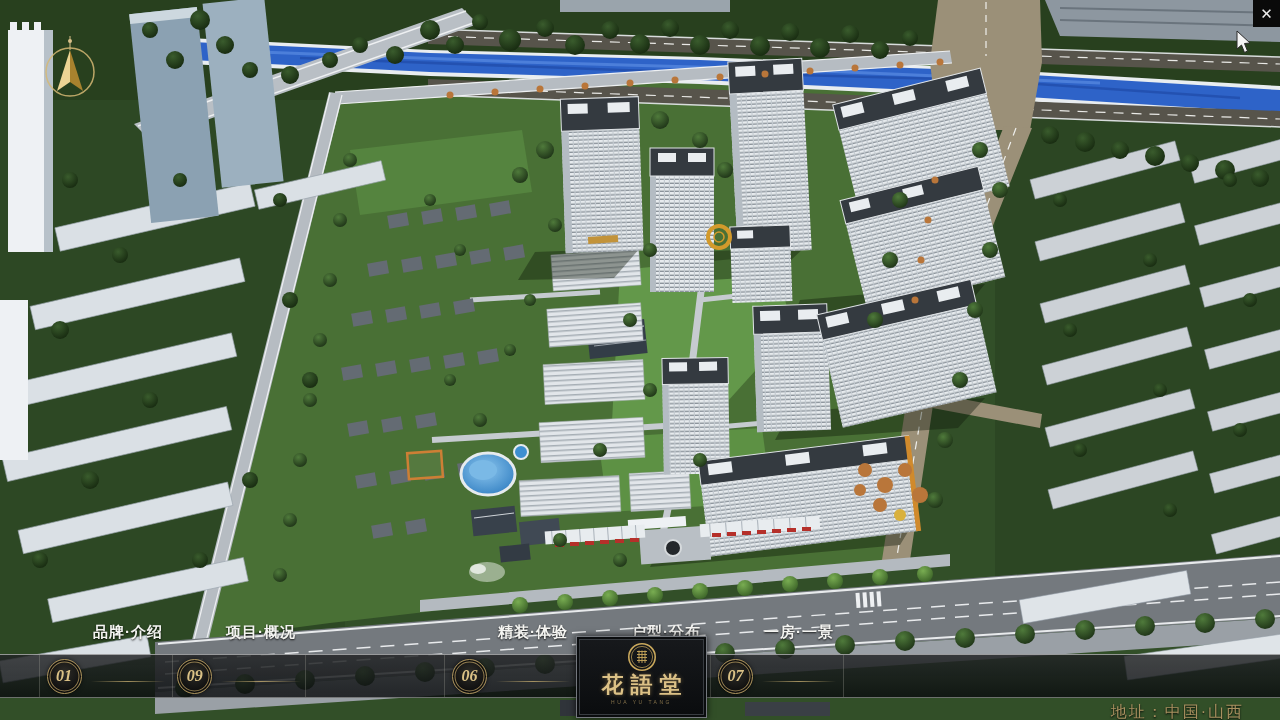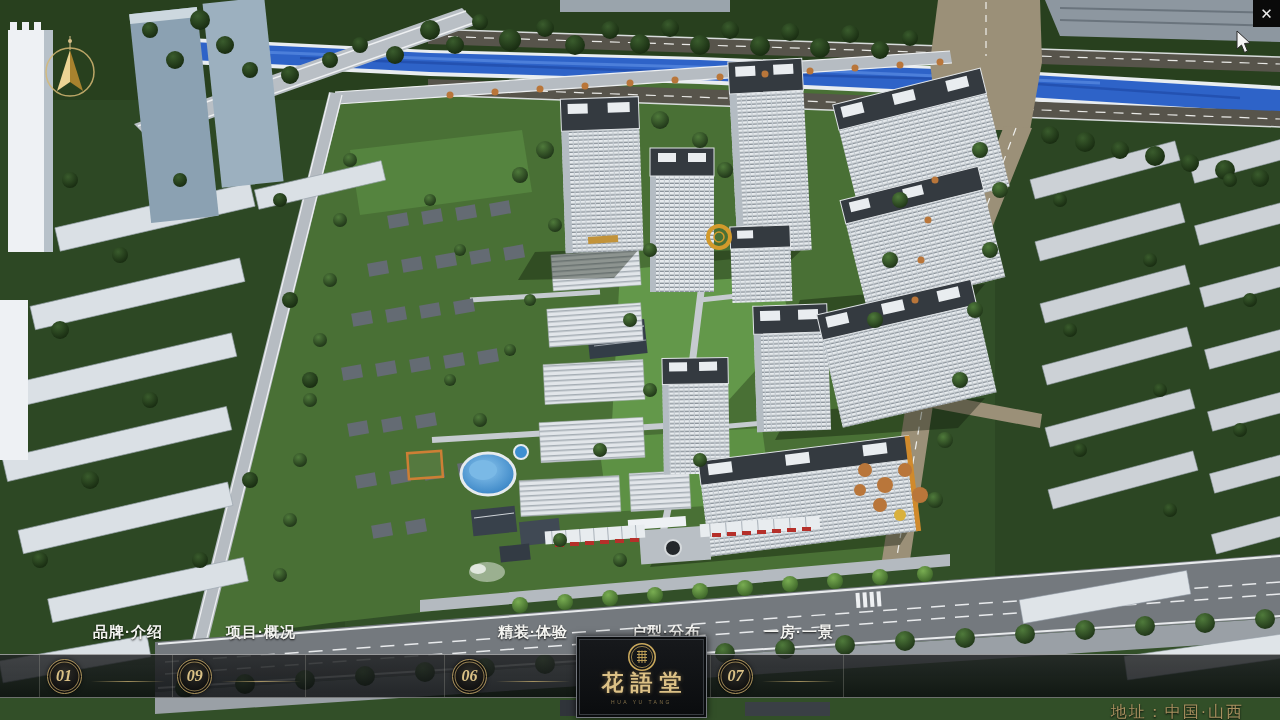--- a/index.html
+++ b/index.html
@@ -24,21 +24,21 @@
   .nav-label{font-size:15px;font-weight:bold;color:#f4f4f1;letter-spacing:1px;white-space:nowrap;
              text-shadow:0 1px 2px rgba(0,0,0,.85);line-height:1.1;}
   .nav-divider{width:100%;height:1px;margin:2px 0 1px 0;
              background:linear-gradient(90deg,rgba(195,170,110,0),rgba(195,170,110,.8),rgba(195,170,110,0));}
   .nav-sub{font-size:6px;color:#9c8953;letter-spacing:1.8px;white-space:nowrap;}
   
   .logo-panel{position:absolute;left:576px;top:636px;width:131px;height:82px;z-index:6;box-sizing:border-box;
               background:linear-gradient(#17191c,#0a0c0e);border:1px solid #74787e;
               box-shadow:inset 0 0 0 2px #0a0c0e,inset 0 0 0 3px #383c41,0 0 7px rgba(0,0,0,.75);
               display:flex;flex-direction:column;align-items:center;padding-top:5px;}
-  .logo-title{font-family:Liberation Mono, monospace;font-weight:bold;font-size:22px;color:#dcc186;
+  .logo-title{font-family:Liberation Sans, sans-serif;font-weight:bold;font-size:22px;color:#dcc186;
               letter-spacing:7px;text-indent:7px;line-height:1.1;margin-top:1px;
               text-shadow:0 0 4px rgba(214,176,104,.45);}
   .logo-tagline{font-size:5px;color:#85724a;letter-spacing:2.5px;margin-top:2px;}
   .address{position:absolute;right:36px;top:702px;z-index:6;font-size:16px;color:#a8905f;
            letter-spacing:2px;text-shadow:0 1px 2px #000;}
   .close{position:absolute;left:1253px;top:0;width:27px;height:27px;z-index:8;background:#0a0a0a;
          color:#ececec;border:none;padding:0;font-size:15px;line-height:27px;text-align:center;cursor:pointer;}
   .compass{position:absolute;left:42px;top:34px;z-index:4;}
   .cursor{position:absolute;left:1236px;top:30px;z-index:9;}
 </style>

